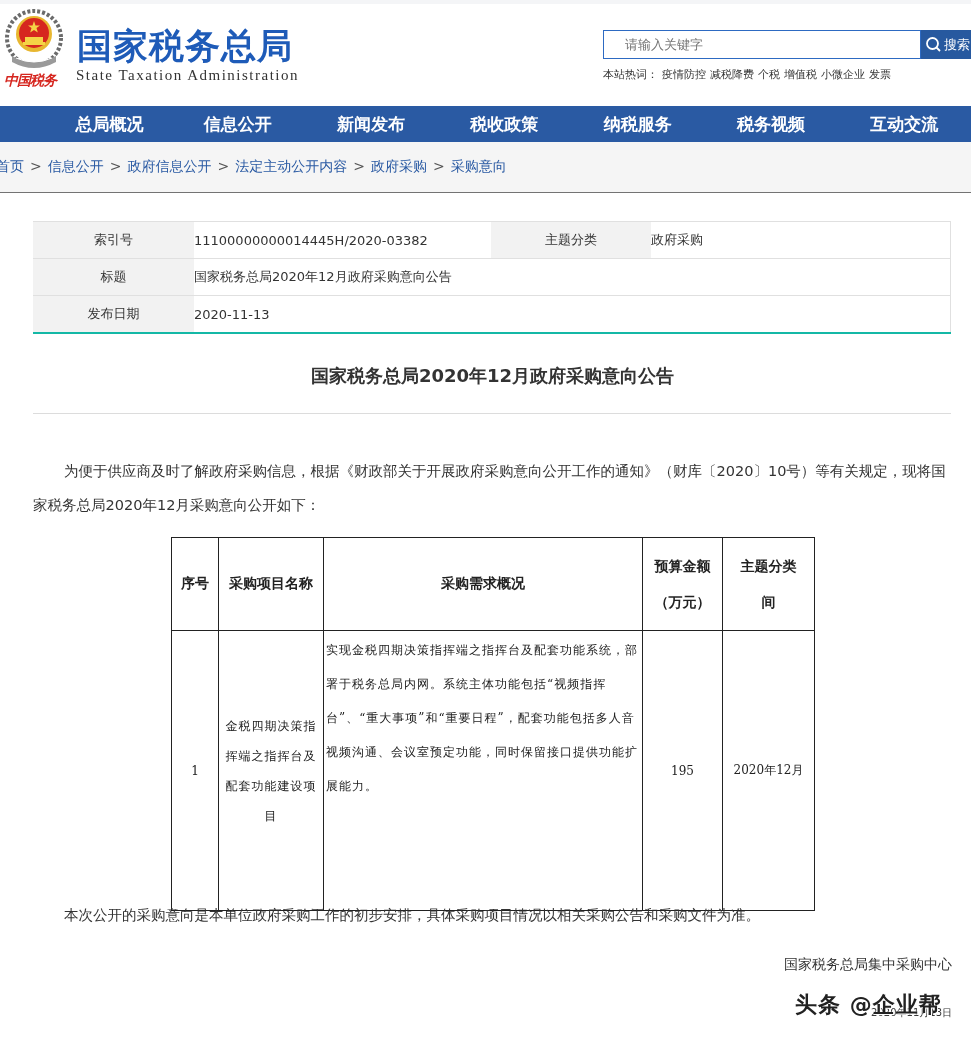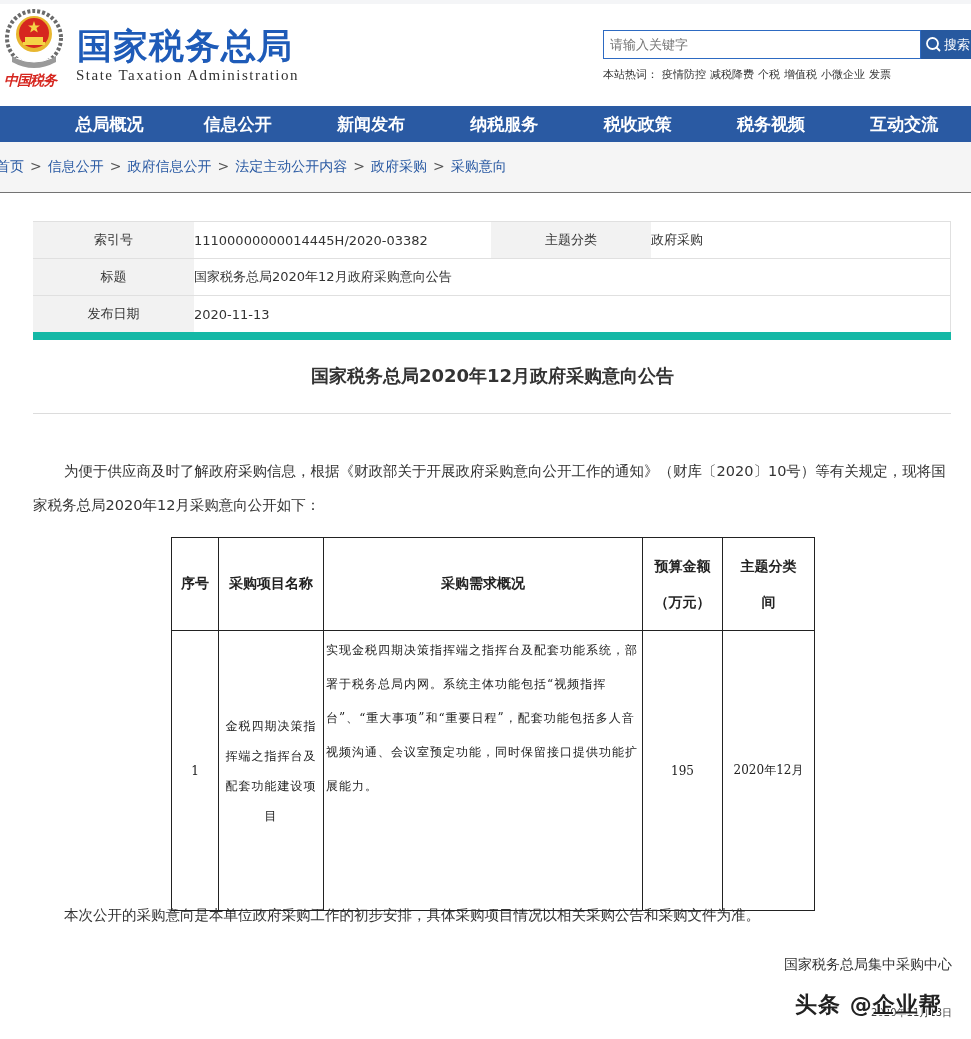--- a/index.html
+++ b/index.html
@@ -10,42 +10,42 @@
     color:#333;
   }
   
   .header { position:absolute; left:0; top:0; width:971px; height:105px; background:#fff; }
   .header-topstrip { position:absolute; left:0; top:0; width:971px; height:4px; background:#f4f5f7; }
   .emblem { position:absolute; left:4px; top:8px; width:60px; height:68px; }
   .emblem-text { position:absolute; left:4px; top:72px; font-family:Liberation Serif, serif; color:#d6261f; font-size:14px; font-style:italic; letter-spacing:-1px; font-weight:bold; }
   .site-title { position:absolute; left:77px; top:24px; font-size:35px; font-weight:bold; color:#1e5bb8; letter-spacing:1px; line-height:44px; }
   .site-subtitle { position:absolute; left:76px; top:67px; font-family:"Liberation Serif", serif; font-size:15px; letter-spacing:1.5px; color:#333; }
 
-  .search-box { position:absolute; left:603px; top:30px; width:318px; height:29px; border:1px solid #2d6ac2; box-sizing:border-box; background:#fff; }
+  .search-box { position:absolute; left:603px; top:30px; width:318px; height:29px; border:1px solid #2d6ac2; box-sizing:border-box; background:#fff;padding-left:15px; }
   .search-input { border:none; outline:none; width:100%; height:100%; padding:0 6px; font-size:13px; color:#222; font-family:"DejaVu Sans", sans-serif; box-sizing:border-box; background:transparent; }
   .search-button { position:absolute; left:921px; top:30px; width:50px; height:29px; background:#27599f; color:#fff; font-size:13px; display:flex; align-items:center; padding-left:4px; box-sizing:border-box; cursor:pointer; }
   .search-button svg { margin-right:2px; }
   .hotwords { position:absolute; left:603px; top:67px; font-size:11px; color:#333; white-space:nowrap; }
   .hotwords span { margin-right:4px; }
 
   
   .nav { position:absolute; left:0; top:106px; width:971px; height:36px; background:#2a5aa3; display:flex; }
   .nav-item { color:#fff; font-weight:bold; font-size:17px; line-height:36px; text-align:center; width:138.7px; cursor:pointer; white-space:nowrap; }
   .nav-item:first-child { width:128px;margin-left:48px; }
 
   
   .crumbbar { position:absolute; left:0; top:142px; width:971px; height:50px; background:#f5f5f5; border-bottom:1px solid #737373; }
   .breadcrumb { position:absolute; left:-4px; top:16px; font-size:14px; color:#2a5aa3; white-space:nowrap; }
   .breadcrumb .sep { color:#555; margin:0 6px; }
   .breadcrumb a { color:#2a5aa3; text-decoration:none; cursor:pointer; }
 
   
   .meta { position:absolute; left:33px; top:221px; width:918px; border-collapse:collapse; font-size:13px; color:#333; }
   .meta td { border-top:1px solid #e0e0e0; height:36px; padding:0; }
-  .meta tr:last-child td { border-bottom:8px solid #14b8a6; }
+  .meta tr:last-child td { border-bottom:2px solid #14b8a6; }
   .meta .lbl { background:#f2f2f2; text-align:center; width:161px; }
   .meta .val { padding-left:0; }
   .meta-wrap { position:absolute; left:33px; top:221px; width:918px; height:112px; border-left:1px solid #e0e0e0; border-right:1px solid #e0e0e0; box-sizing:border-box; }
 
   
   .article-title { position:absolute; left:0; width:985px; top:364px; text-align:center; font-size:18px; font-weight:bold; color:#333; }
   .divider { position:absolute; left:33px; top:413px; width:918px; height:1px; background:#dcdcdc; }
   .para { position:absolute; left:33px; width:918px; font-size:14.5px; line-height:34px; color:#333; }
   .para.p1 { top:454px; text-indent:31px; }
   .para.p2 { top:898px; left:64px; }
@@ -94,22 +94,22 @@
   </div>
   <div class="hotwords">
     <span>本站热词：</span><span>疫情防控</span><span>减税降费</span><span>个税</span><span>增值税</span><span>小微企业</span><span>发票</span>
   </div>
 </div>
 
 <div class="nav">
   <div class="nav-item">总局概况</div>
   <div class="nav-item">信息公开</div>
   <div class="nav-item">新闻发布</div>
+  <div class="nav-item">税收政策</div>
   <div class="nav-item">纳税服务</div>
-  <div class="nav-item">税收政策</div>
   <div class="nav-item">税务视频</div>
   <div class="nav-item">互动交流</div>
 </div>
 
 <div class="crumbbar">
   <div class="breadcrumb">
     <a>首页</a><span class="sep">&gt;</span><a>信息公开</a><span class="sep">&gt;</span><a>政府信息公开</a><span class="sep">&gt;</span><a>法定主动公开内容</a><span class="sep">&gt;</span><a>政府采购</a><span class="sep">&gt;</span><a>采购意向</a>
   </div>
 </div>
 

